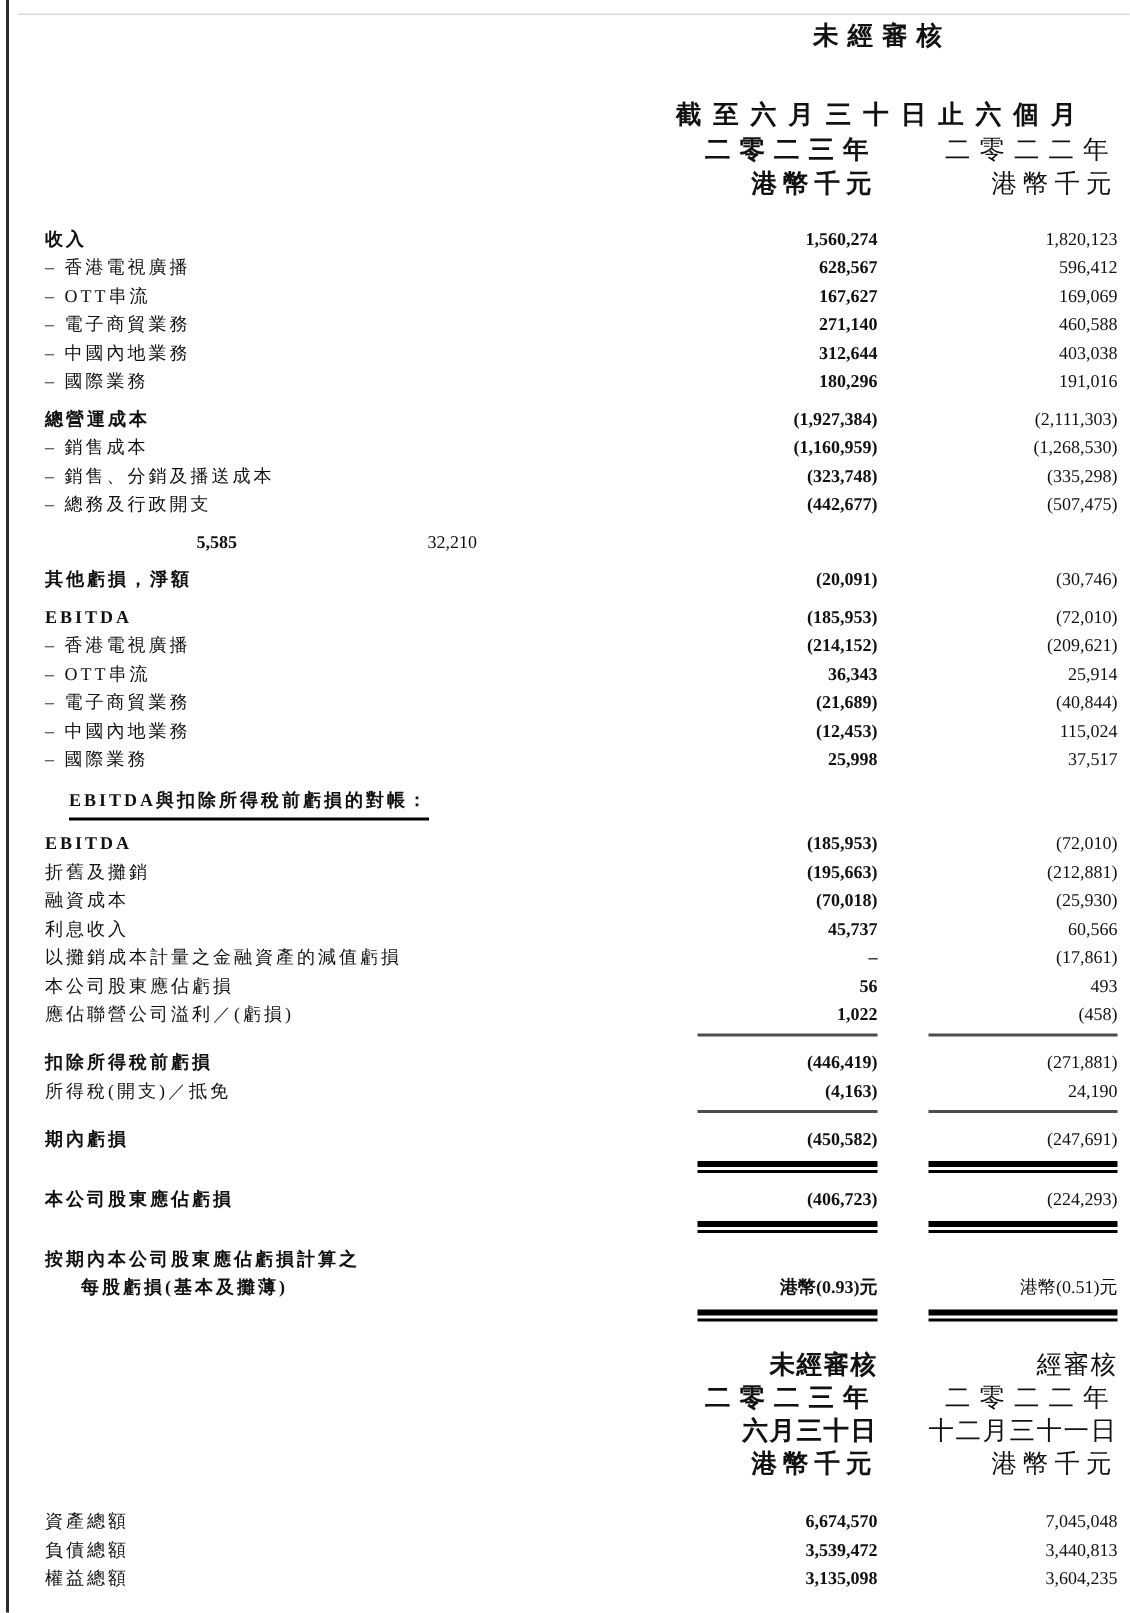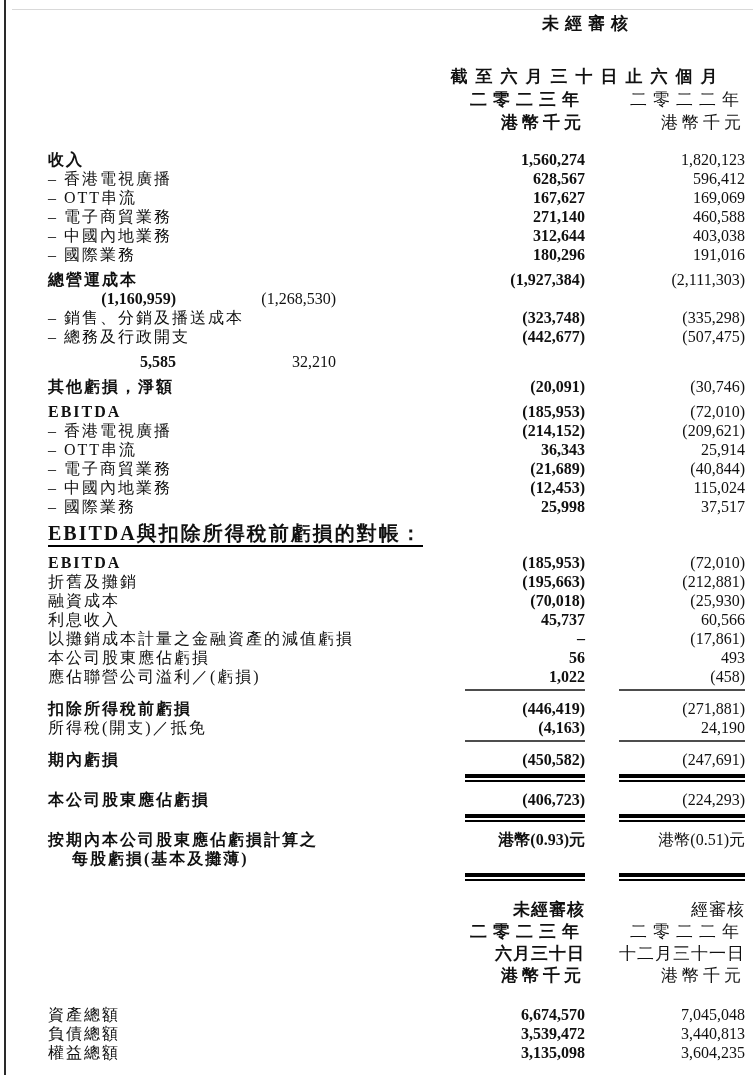--- a/index.html
+++ b/index.html
@@ -5,32 +5,32 @@
   html,body{margin:0;padding:0;}
   body{
     width:753px;height:1075px;overflow:hidden;position:relative;
     background:#ffffff;color:#111;
     font-family:"Liberation Serif","DejaVu Serif",serif;
   }
   
   .page-edge-left{position:absolute;left:4px;top:0;width:2px;height:1075px;background:#2a2a2a;}
   .page-edge-top{position:absolute;left:12px;right:0;top:9px;height:1px;background:#d9d9d9;}
 
-  .content{position:absolute;left:48px;right:8px;top:12px;}
-
-  .row{display:flex;align-items:flex-start;line-height:19px;font-size:16px;}
+  .content{position:absolute;left:30px;right:8px;top:12px;}
+
+  .row{display:flex;align-items:flex-end;line-height:19px;font-size:12px;}
   .row.gap{margin-top:6px;}
   .lbl{flex:1;letter-spacing:2px;padding-right:4px;}
   .lbl .line2{padding-left:24px;}
   .n1{width:128px;text-align:right;font-weight:bold;white-space:nowrap;}
   .n2{width:160px;text-align:right;white-space:nowrap;}
   .b{font-weight:bold;}
 
   
-  .heading-row{margin:8px 0 6px;font-size:20px;line-height:19px;}
+  .heading-row{margin:8px 16px 6px;font-size:12px;line-height:19px;}
   .heading-row span{font-weight:bold;letter-spacing:2px;border-bottom:2px solid #000;padding-bottom:2px;display:inline-block;}
 
   
   .rule-row{display:flex;}
   .rule-row .sp{flex:1;}
   .rule-row .c1{width:128px;display:flex;justify-content:flex-end;}
   .rule-row .c2{width:160px;display:flex;justify-content:flex-end;}
   .srule{width:120px;border-top:2px solid #4d4d4d;margin:3px 0 2px;}
   .drule{width:120px;height:2px;border-top:4px solid #000;border-bottom:2px solid #000;margin:5px 0 2px;}
   .rule-row .c2 .srule,.rule-row .c2 .drule{width:126px;}
@@ -119,20 +119,23 @@
         <div class="n2">191,016</div>
       </div>
       <div class="row gap">
         <div class="lbl b">
           <div>總營運成本</div>
         </div>
         <div class="n1">(1,927,384)</div>
         <div class="n2">(2,111,303)</div>
       </div>
       <div class="row">
+        <div class="lbl">
+          <div>– 銷售成本</div>
+        </div>
         <div class="n1">(1,160,959)</div>
         <div class="n2">(1,268,530)</div>
       </div>
       <div class="row">
         <div class="lbl">
           <div>– 銷售、分銷及播送成本</div>
         </div>
         <div class="n1">(323,748)</div>
         <div class="n2">(335,298)</div>
       </div>

